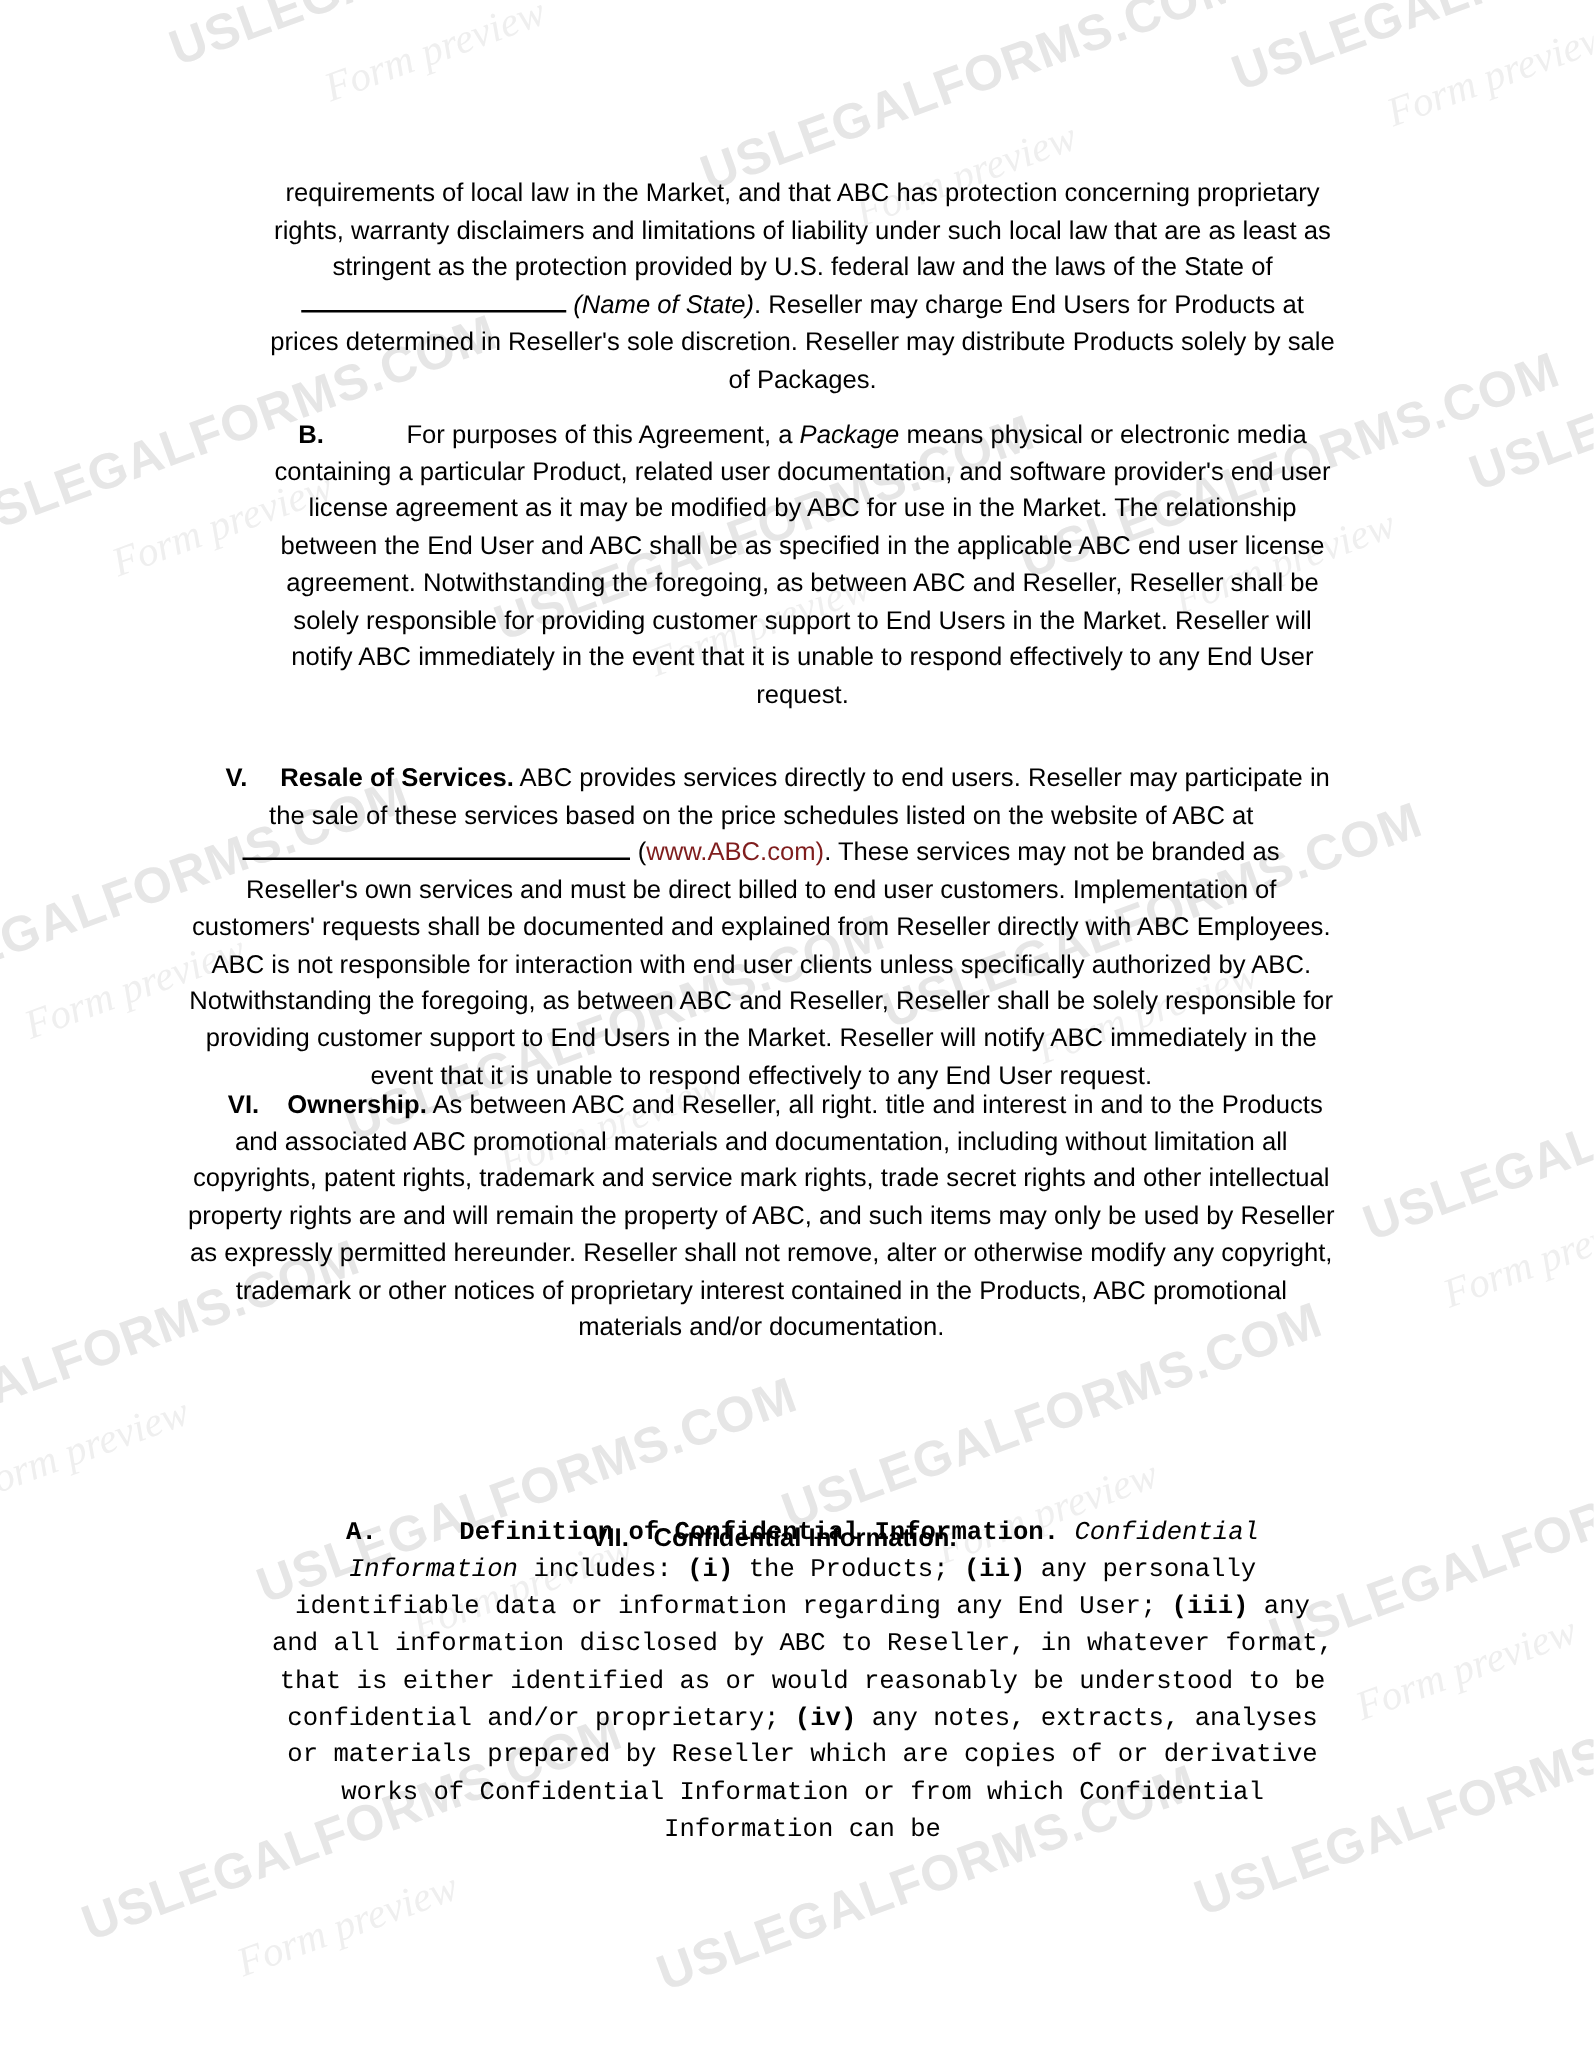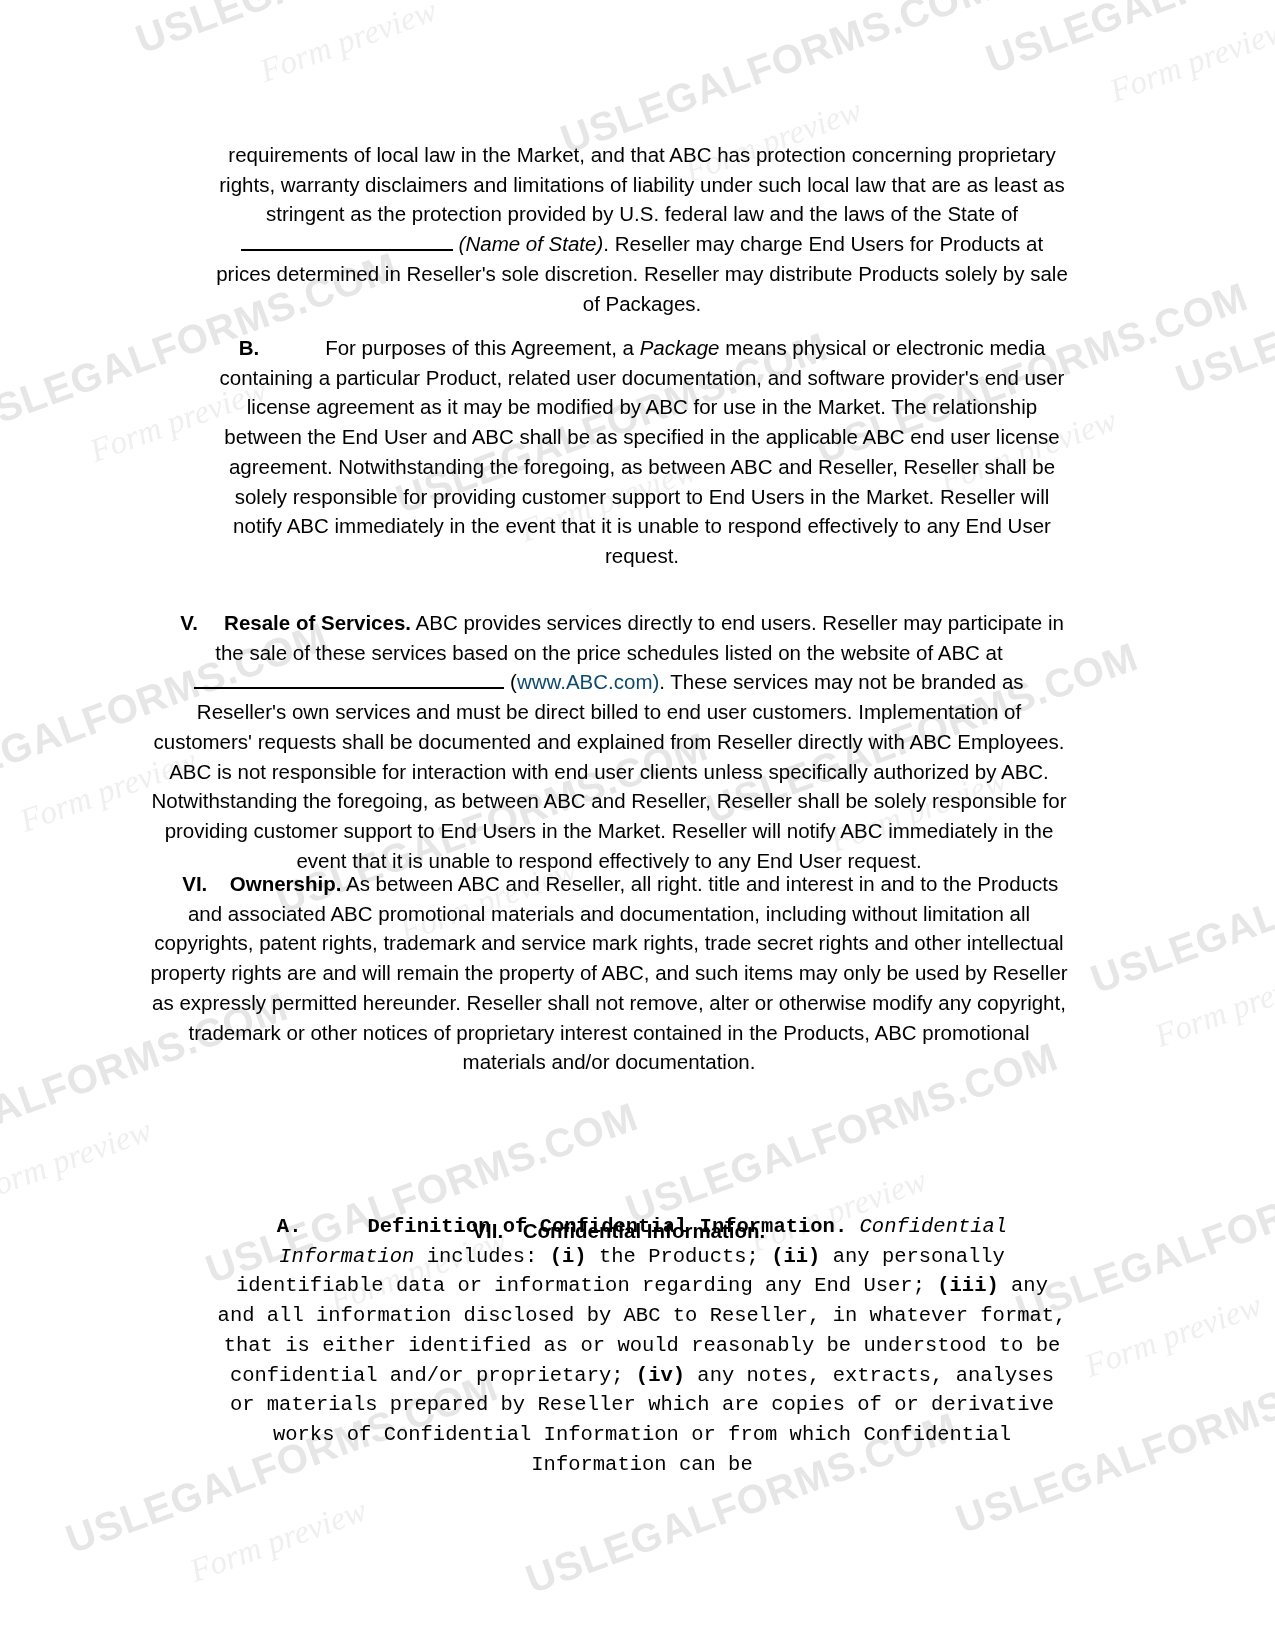--- a/index.html
+++ b/index.html
@@ -74,21 +74,21 @@
     left: 148px;
     width: 922px;
   }
   .ind {
     display: inline-block;
     width: 66px;
   }
   b, .b { font-weight: bold; }
   i, .i { font-style: italic; }
   .link {
-    color: #0c4a6e;
+    color: #7f1d1d;
     text-decoration: none;
   }
   .fill {
     display: inline-block;
     border-bottom: 2.5px solid #000;
     vertical-align: baseline;
     height: 18px;
   }
   .fill-state { width: 212px; }
   .fill-site  { width: 310px; }

